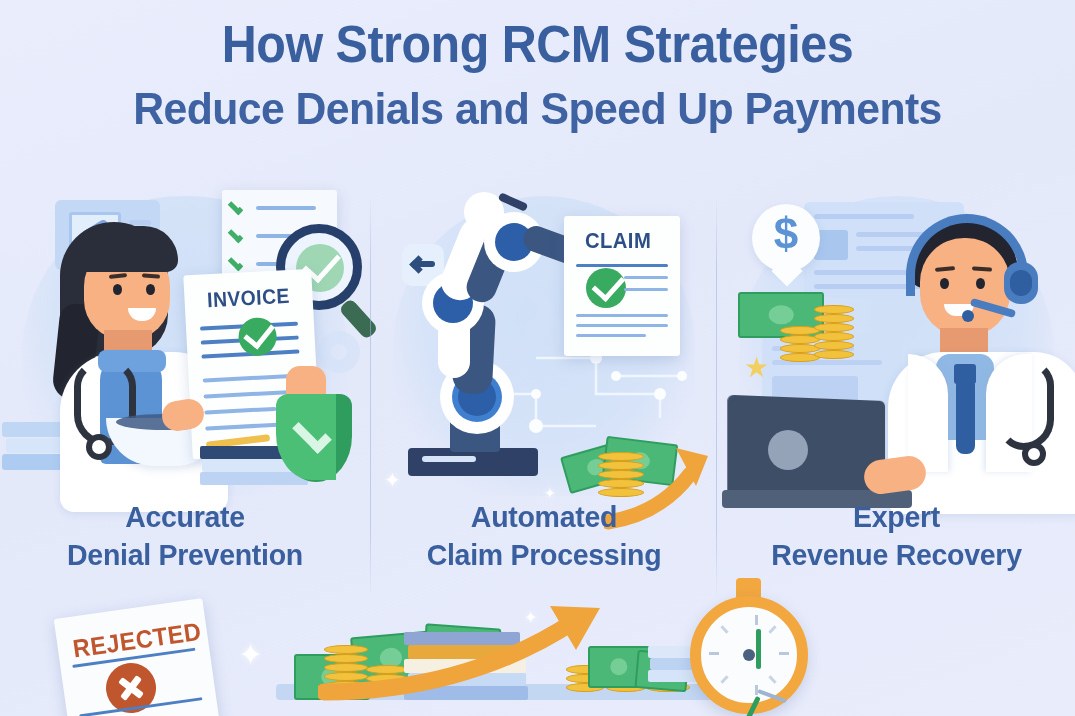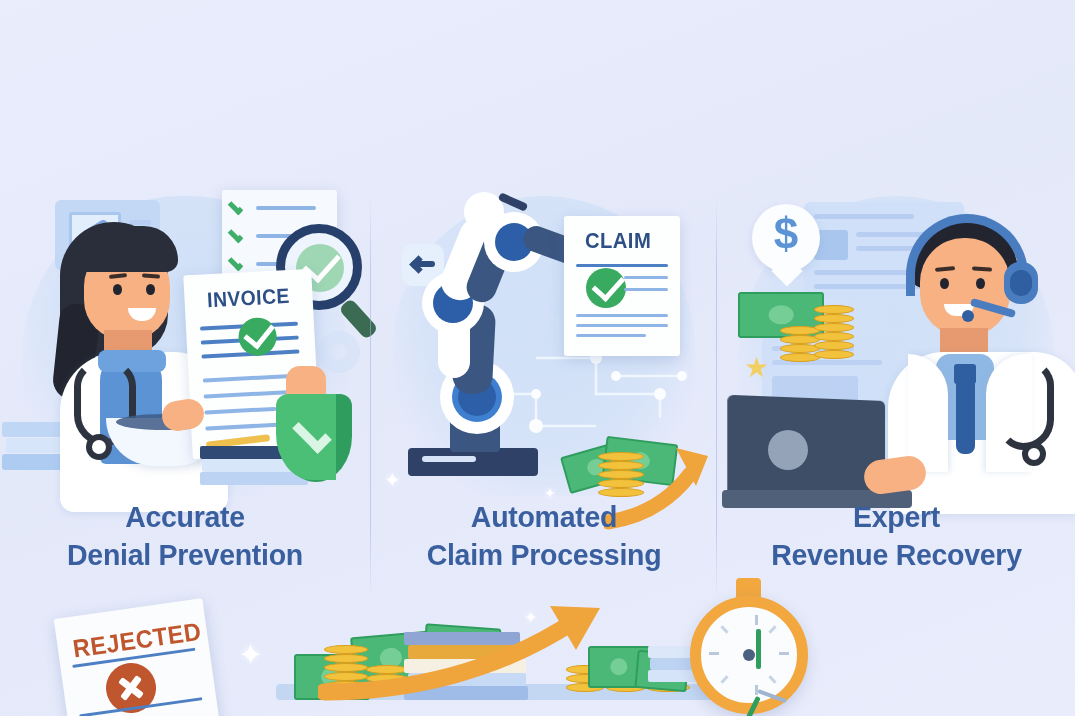--- a/index.html
+++ b/index.html
@@ -164,20 +164,24 @@
 
   #orange-arrow-big {
     position: absolute; left: 318px; top: 10px; width: 300px; height: 100px;
   }
 </style>
 </head>
 <body>
 
 <div id="stage">
 
+  <div id="title-block">
+    <div id="title-main">How Strong RCM Strategies</div>
+    <div id="title-sub">Reduce Denials and Speed Up Payments</div>
+  </div>
 
   <div class="divider" id="divider-1"></div>
   <div class="divider" id="divider-2"></div>
 
   <div class="panel" id="panel-0">
     <div class="arch"></div>
     <div class="scene">
 
       <div class="bg-card" style="left:55px;top:14px;width:105px;height:70px;background:#c3d8f5;">
         <div style="position:absolute;left:14px;top:12px;width:52px;height:46px;background:#e3eefc;border:3px solid #a9c6ee;border-radius:3px;"></div>

